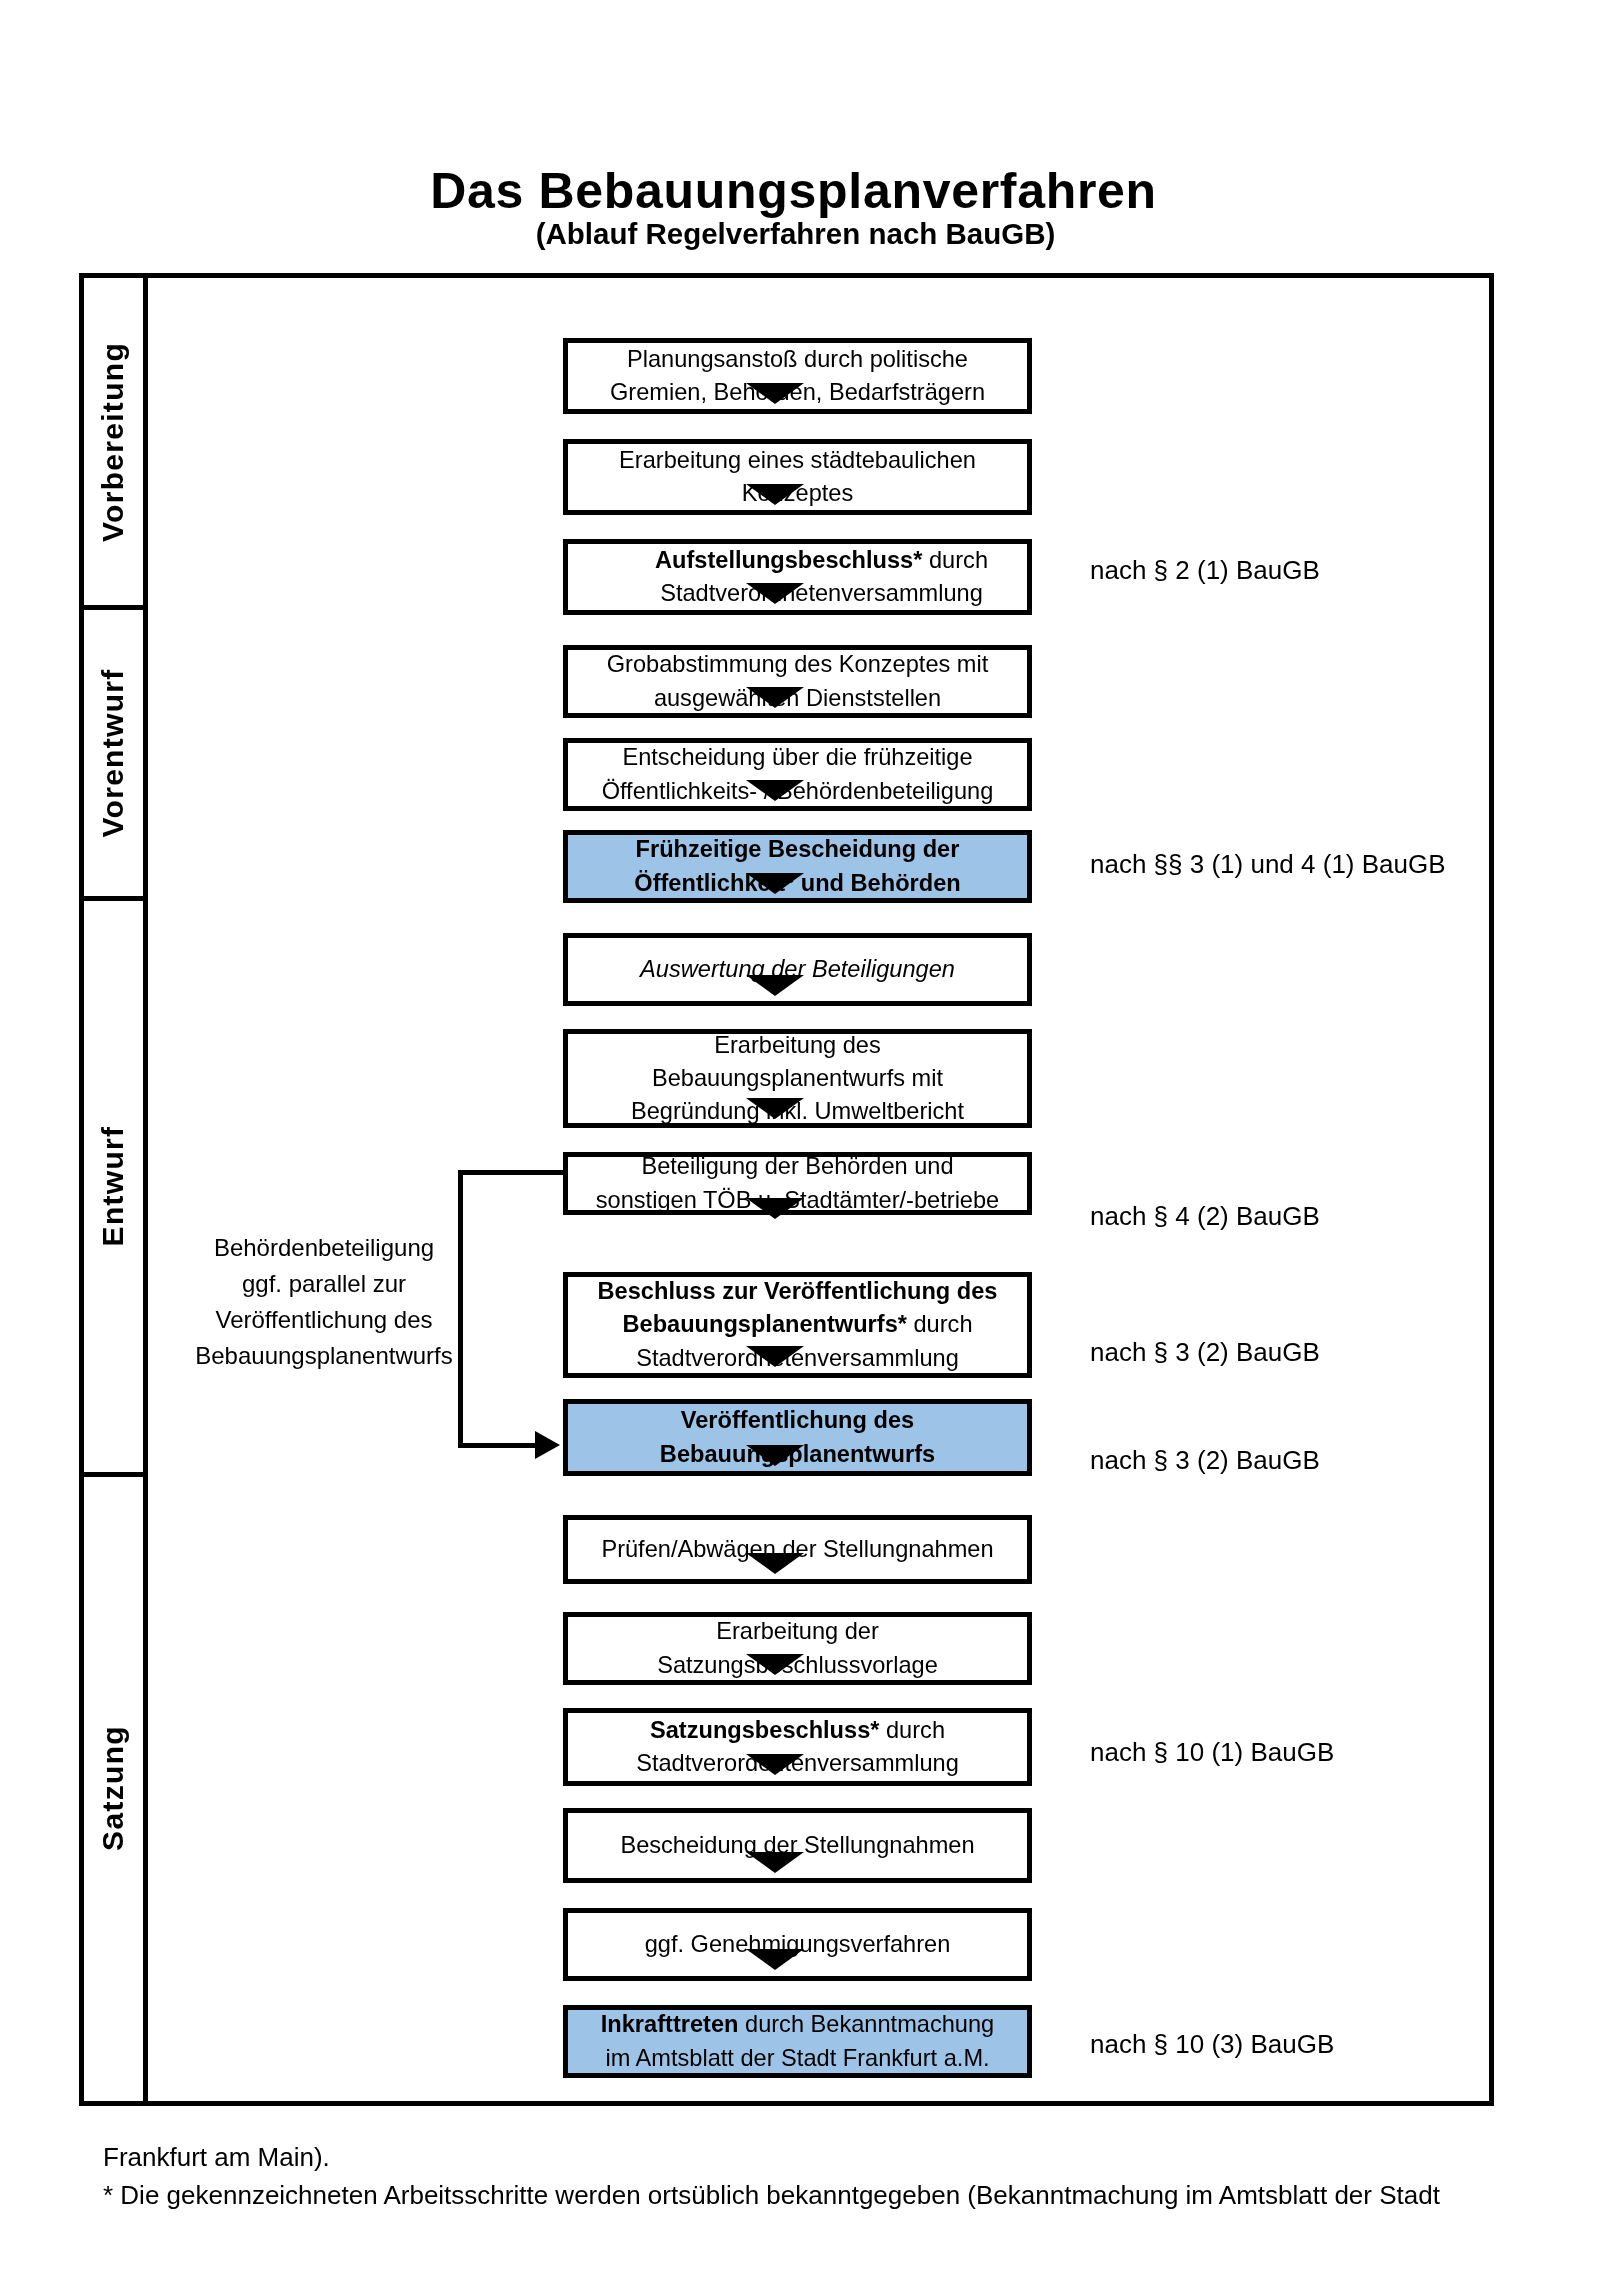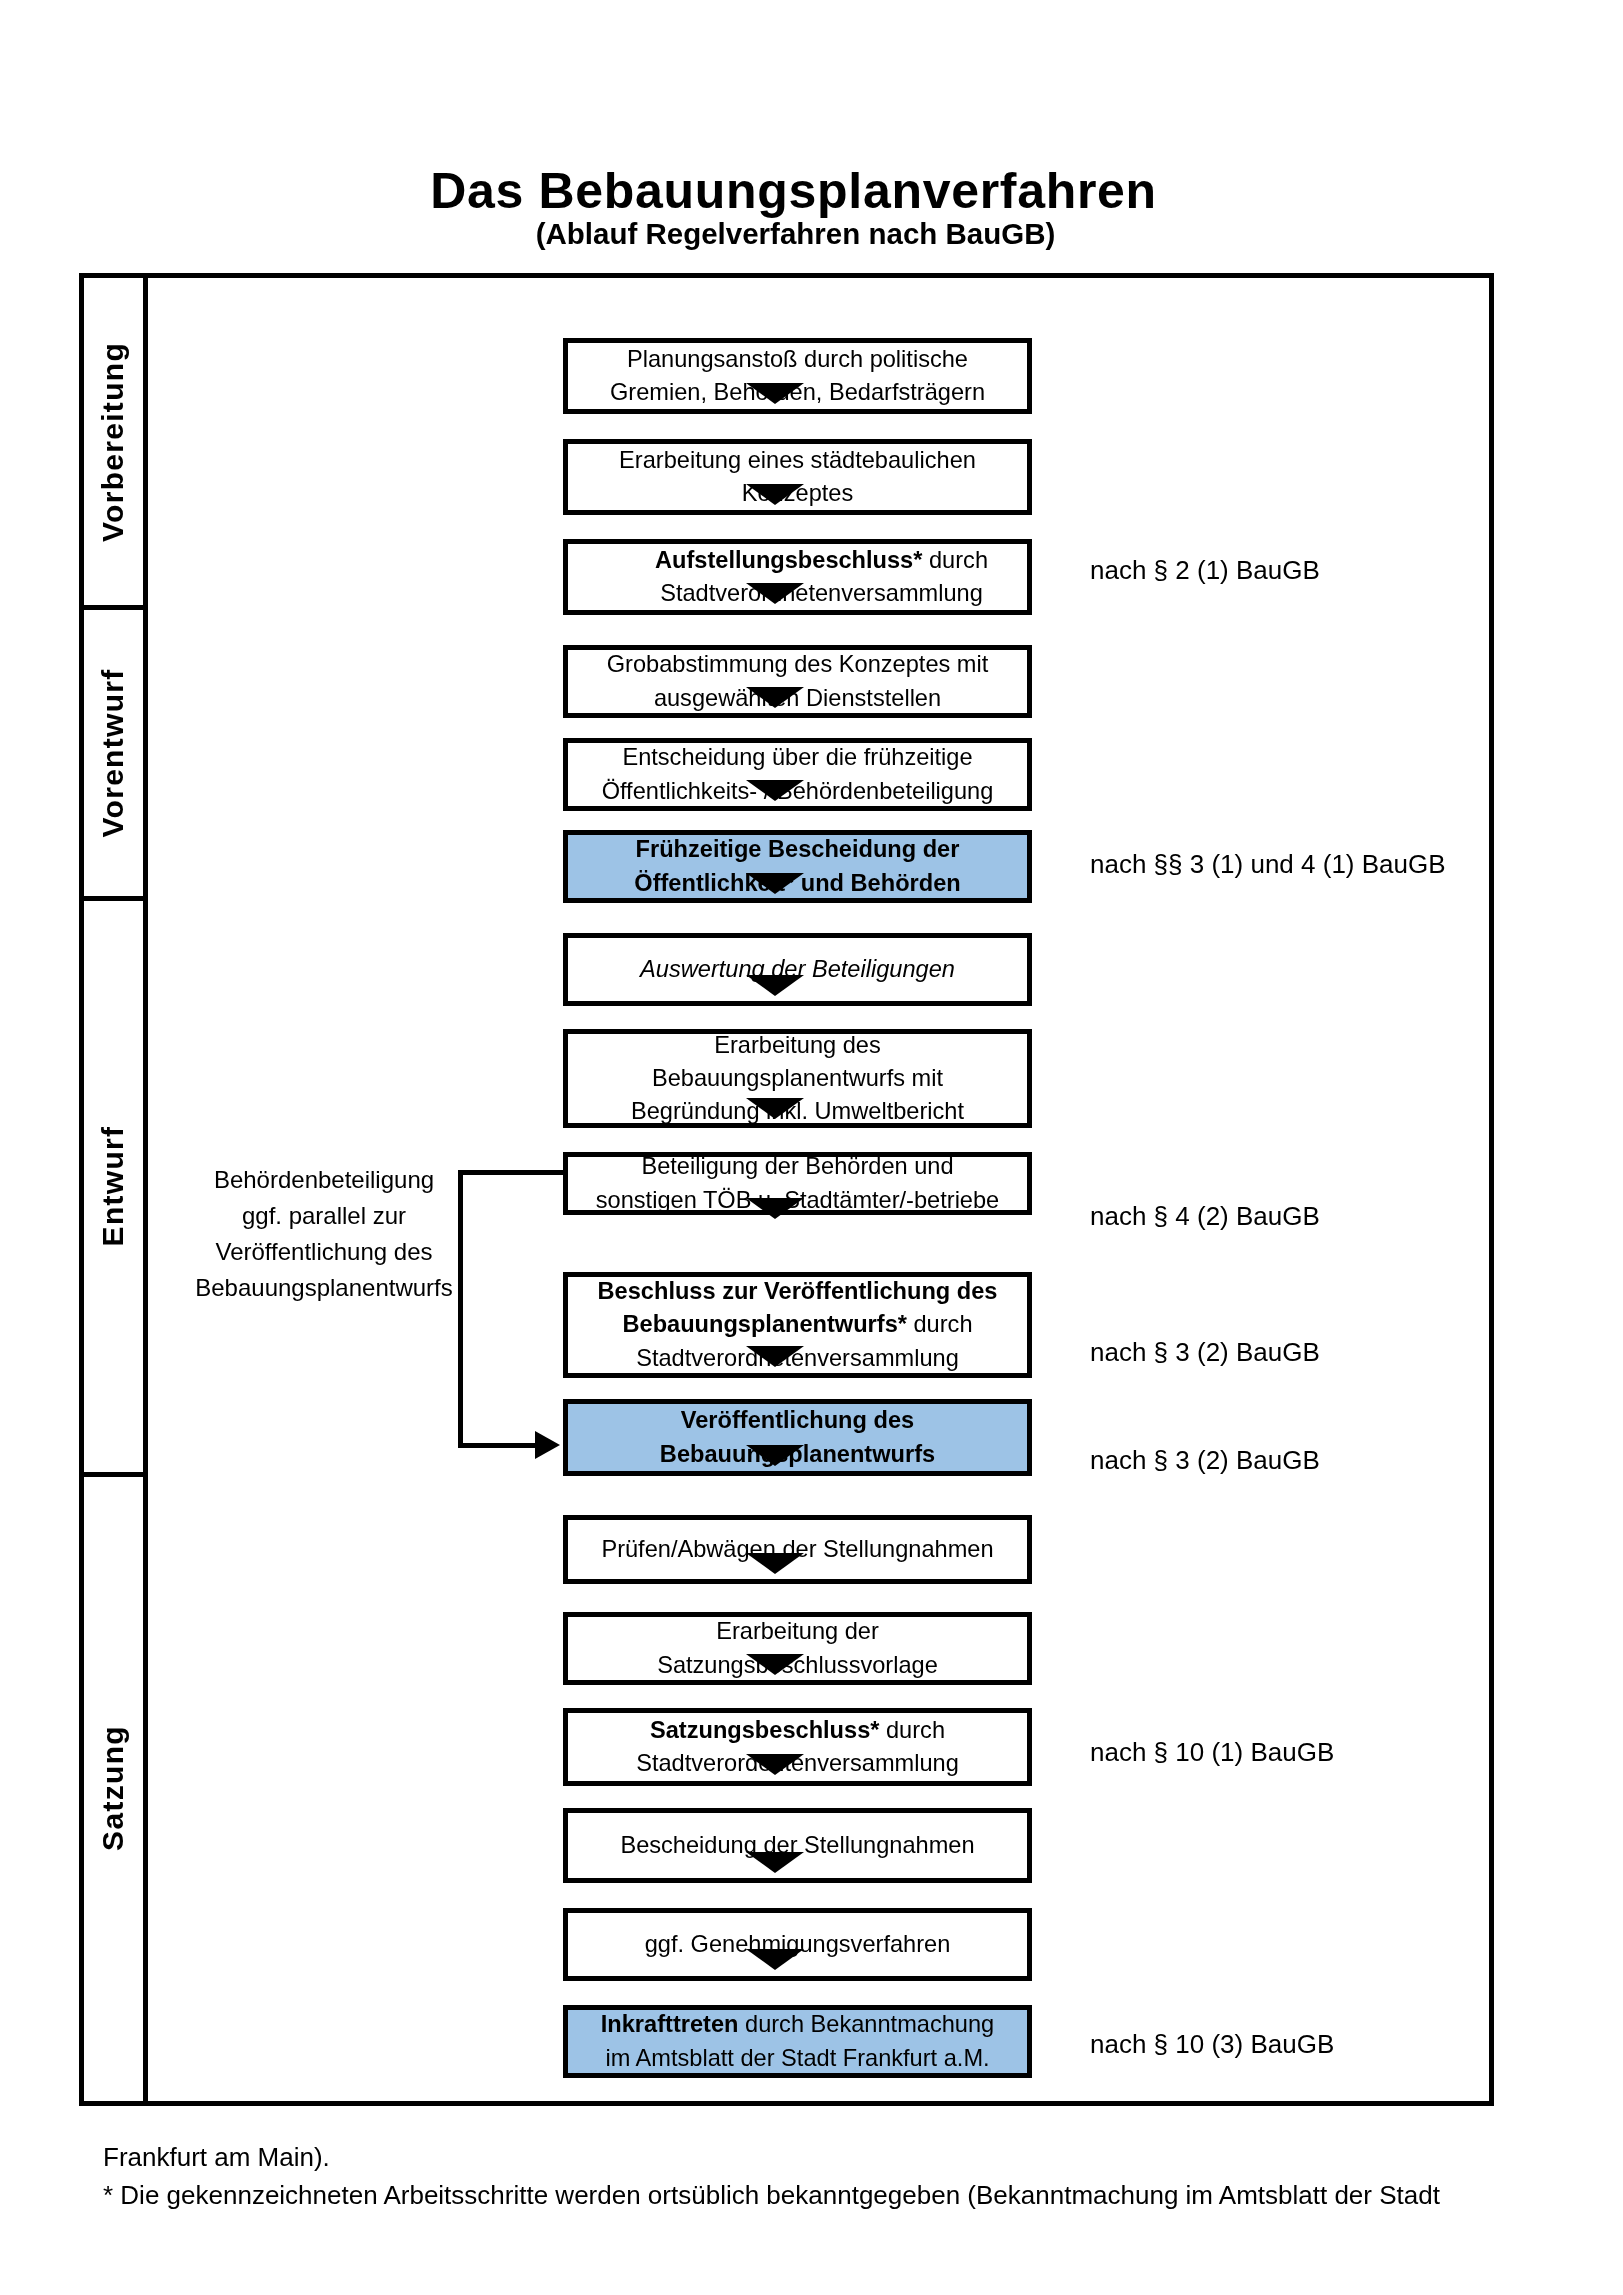--- a/index.html
+++ b/index.html
@@ -37,21 +37,21 @@
   .node .line { white-space:nowrap; }
   .b { font-weight:bold; }
 
   .down-arrow { position:absolute; left:746px; width:0; height:0;
                 border-left:29.5px solid transparent; border-right:29.5px solid transparent;
                 border-top:21.6px solid #000; }
 
   .ref { position:absolute; left:1090px; transform:translateY(-50%);
          font-size:26px; white-space:nowrap;margin-top:8px; }
 
-  .side-note { position:absolute; left:189px; top:1162px; width:270px; text-align:center;
+  .side-note { position:absolute; left:189px; top:1230px; width:270px; text-align:center;
                font-size:24px; line-height:1.5; }
 
   .bracket-v   { position:absolute; left:458px; top:1170px; width:4.6px; height:278px; background:#000; }
   .bracket-top { position:absolute; left:458px; top:1170px; width:105px; height:4.6px; background:#000; }
   .bracket-bot { position:absolute; left:458px; top:1443px; width:79px; height:4.6px; background:#000; }
   .bracket-arrowhead { position:absolute; left:535px; top:1431px; width:0; height:0;
                        border-top:14.4px solid transparent; border-bottom:14.4px solid transparent;
                        border-left:25px solid #000; }
 
   .footnote { position:absolute; left:103px; top:2139px; width:1447px; font-size:26px; line-height:1.45; }

